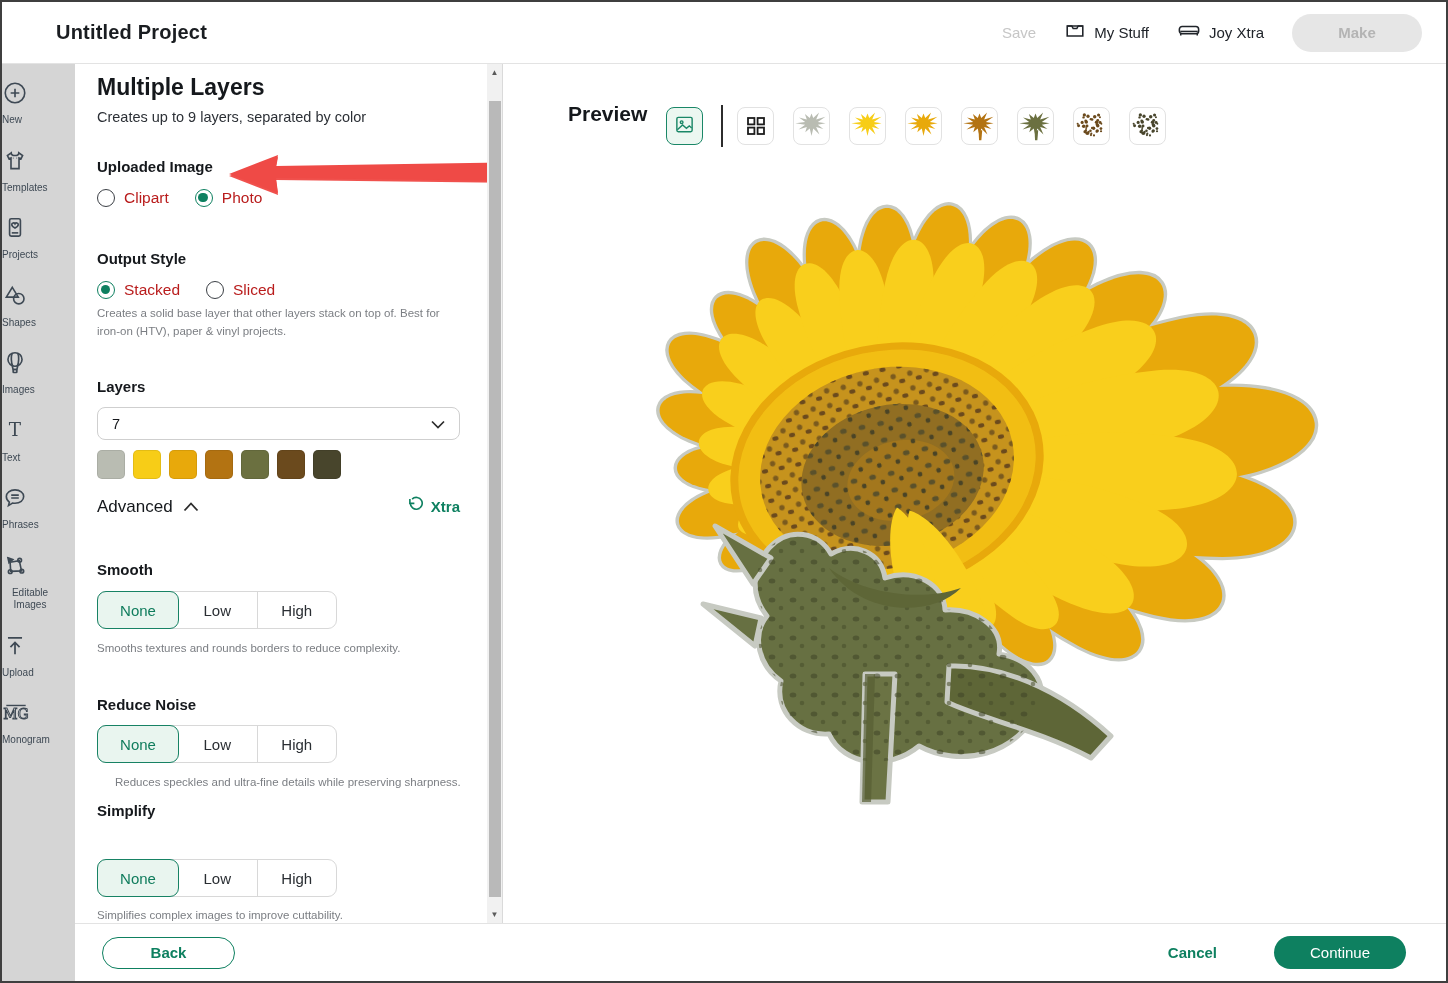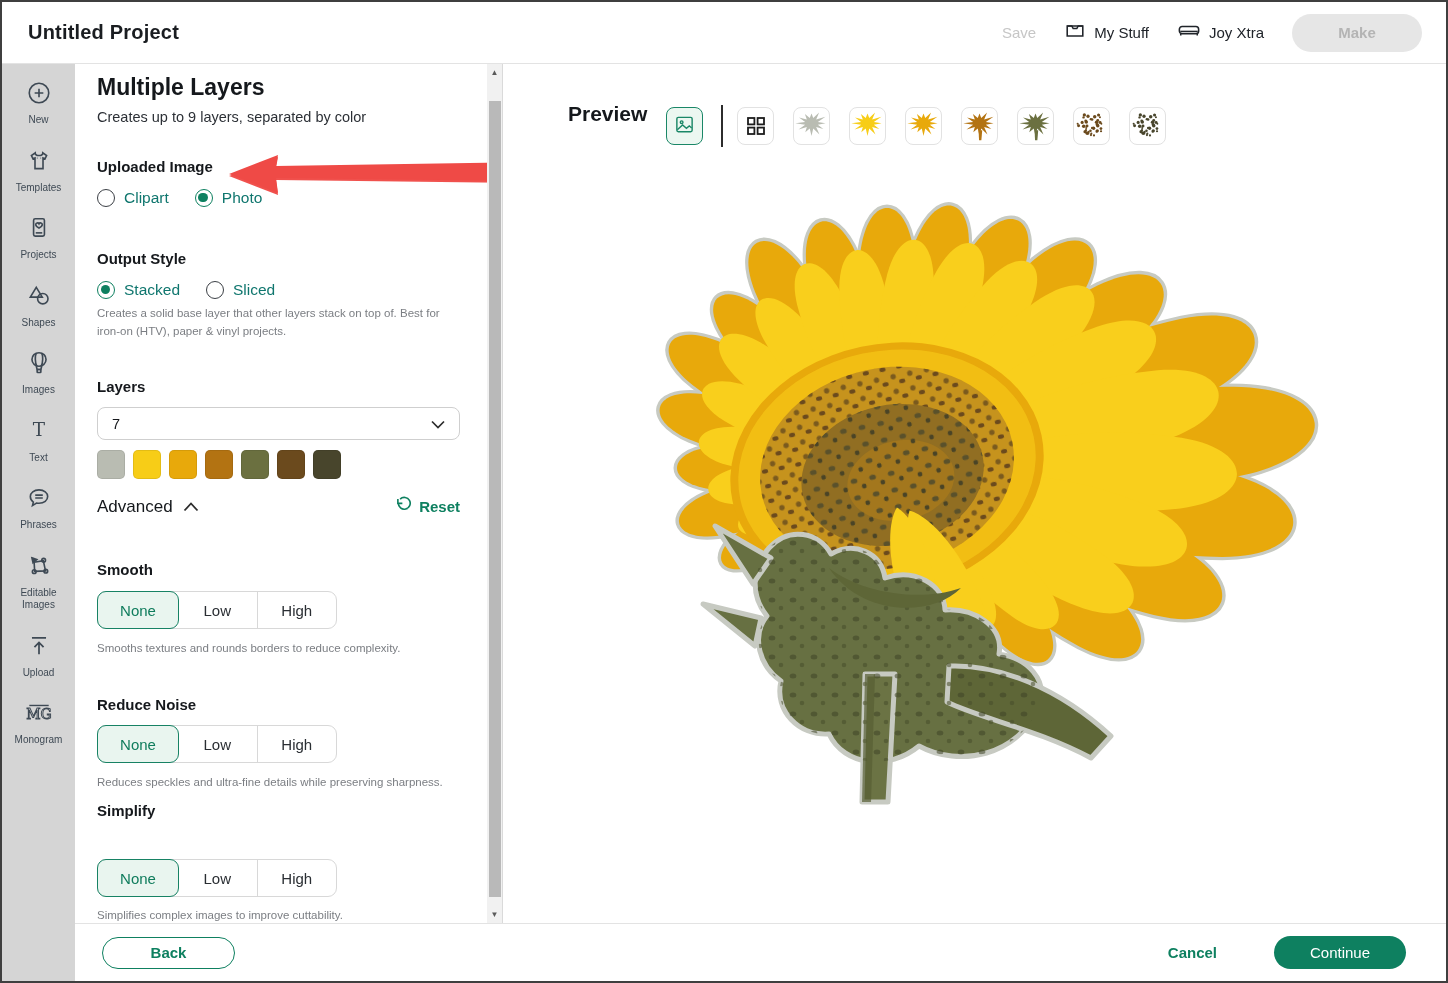--- a/index.html
+++ b/index.html
@@ -2,41 +2,41 @@
 <html><head>
 <meta charset="utf-8">
 <style>
   * { margin:0; padding:0; box-sizing:border-box; }
   html,body { background:#888; }
   body { font-family:"Liberation Sans", sans-serif; }
   .app { position:relative; width:1448px; height:983px; background:#fff; border:2px solid #3f3f3f; overflow:hidden; }
 
   
   .topbar { position:absolute; left:0; top:0; right:0; height:62px; background:#fff; border-bottom:1px solid #e3e3e3; z-index:30; display:flex; align-items:center; justify-content:space-between; padding:0 24px 0 26px; }
-  .title { font-size:20px; font-weight:700; color:#1a1d21; letter-spacing:.2px; }
+  .title { font-size:20px; font-weight:700; color:#1a1d21; letter-spacing:.2px;margin-left:28px; }
   .topbar-right { display:flex; align-items:center; gap:28px; }
   .save-link { font-size:15px; color:#c6c6c6; }
   .top-item { display:flex; align-items:center; gap:8px; font-size:15px; color:#20242a; cursor:pointer; }
   .top-item svg { stroke:#20242a; }
   .make-btn { width:130px; height:38px; border-radius:19px; background:#e6e6e6; color:#b4b4b4; border:none; font-size:15px; font-weight:700; font-family:inherit; }
 
   
   .sidebar { position:absolute; left:0; top:62px; bottom:0; width:73px; background:#d5d5d5; z-index:20; display:flex; flex-direction:column; align-items:center; padding-top:16px; }
-  .side-item { width:73px; display:flex; flex-direction:column; align-items:center; gap:4px; margin-bottom:21px; cursor:pointer; }
+  .side-item { width:73px; display:flex; flex-direction:column; align-items:flex-start; gap:4px; margin-bottom:21px; cursor:pointer; }
   .side-item svg { stroke:#3e4954; }
   .side-label { font-size:10px; color:#3e4954; text-align:center; line-height:1.25; }
 
   
   .panel { position:absolute; left:73px; top:62px; width:428px; bottom:58px; background:#fff; border-right:1px solid #dadada; z-index:10; overflow:hidden; }
   .panel-inner { position:absolute; left:22px; top:0; width:375px; }
   .panel h1 { font-size:23px; font-weight:700; color:#15181c; position:absolute; left:0; top:10px; white-space:nowrap; }
   .subtitle { position:absolute; left:0; top:45px; font-size:14.5px; color:#2c3036; white-space:nowrap; }
   .sec-label { position:absolute; left:0; font-size:15px; font-weight:700; color:#15181c; white-space:nowrap; }
   .radio-row { position:absolute; left:0; display:flex; gap:26px; align-items:center; }
-  .radio-opt { display:flex; align-items:center; gap:9px; font-size:15.5px; color:#0f766e; cursor:pointer; }
+  .radio-opt { display:flex; align-items:center; gap:9px; font-size:15.5px; color:#b91c1c; cursor:pointer; }
   .radio-dot { width:18px; height:18px; border-radius:50%; border:1.6px solid #3b3f45; position:relative; background:#fff; }
   .radio-dot.sel { border-color:#0e8060; }
   .radio-dot.sel::after { content:""; position:absolute; left:2.6px; top:2.6px; width:9.6px; height:9.6px; border-radius:50%; background:#0e8060; }
   .desc { position:absolute; left:0; font-size:11.5px; color:#7b7e83; line-height:1.55; width:360px; }
   .layer-select { position:absolute; left:0; width:363px; height:33px; border:1px solid #cfcfcf; border-radius:8px; display:flex; align-items:center; justify-content:space-between; padding:0 14px; font-size:14.5px; color:#15181c; cursor:pointer; background:#fff; }
   .swatch-row { position:absolute; left:0; display:flex; gap:8px; }
   .swatch { width:28px; height:29px; border-radius:5px; border:1px solid rgba(0,0,0,.08); cursor:pointer; }
   .adv-row { position:absolute; left:0; width:363px; display:flex; justify-content:space-between; align-items:center; }
   .adv-left { display:flex; gap:10px; font-size:17px; color:#15181c; cursor:pointer; }
   .reset { display:flex; align-items:center; gap:7px; color:#0e8060; font-size:15px; font-weight:700; cursor:pointer; }
@@ -232,39 +232,39 @@
           <span>Advanced</span>
           <span><svg width="16" height="10" viewBox="0 0 16 10" fill="none" stroke="#2c2c2c" stroke-width="1.8">
                 <path d="M1.5 8.5 8 1.5 14.5 8.5"></path>
               </svg></span>
         </span>
         <span class="reset">
           <span><svg width="18" height="18" viewBox="0 0 20 20" fill="none" stroke="#0e8060" stroke-width="1.8">
                 <path d="M4.3 3.2v5h5"></path>
                 <path d="M4.8 8a6.6 6.6 0 1 0 2-4.6"></path>
               </svg></span>
-          <span>Reset</span>
+          <span>Xtra</span>
         </span>
       </div>
 
       <div class="sec-label" style="top:497px;">Smooth</div>
       <div class="seg" style="top:527px;">
         <span class="seg-btn sel">None</span>
         <span class="seg-btn">Low</span>
         <span class="seg-btn">High</span>
       </div>
       <div class="desc" style="top:576px;">Smooths textures and rounds borders to reduce complexity.</div>
 
       <div class="sec-label" style="top:632px;">Reduce Noise</div>
       <div class="seg" style="top:661px;">
         <span class="seg-btn sel">None</span>
         <span class="seg-btn">Low</span>
         <span class="seg-btn">High</span>
       </div>
-      <div class="desc" style="top:710px;">Reduces speckles and ultra-fine details while preserving sharpness.</div>
+      <div class="desc" style="top:710px;margin-left:18px;">Reduces speckles and ultra-fine details while preserving sharpness.</div>
 
       <div class="sec-label" style="top:738px;">Simplify</div>
       <div class="seg" style="top:795px;">
         <span class="seg-btn sel">None</span>
         <span class="seg-btn">Low</span>
         <span class="seg-btn">High</span>
       </div>
       <div class="desc" style="top:843px;">Simplifies complex images to improve cuttability.</div>
     </div>
 

